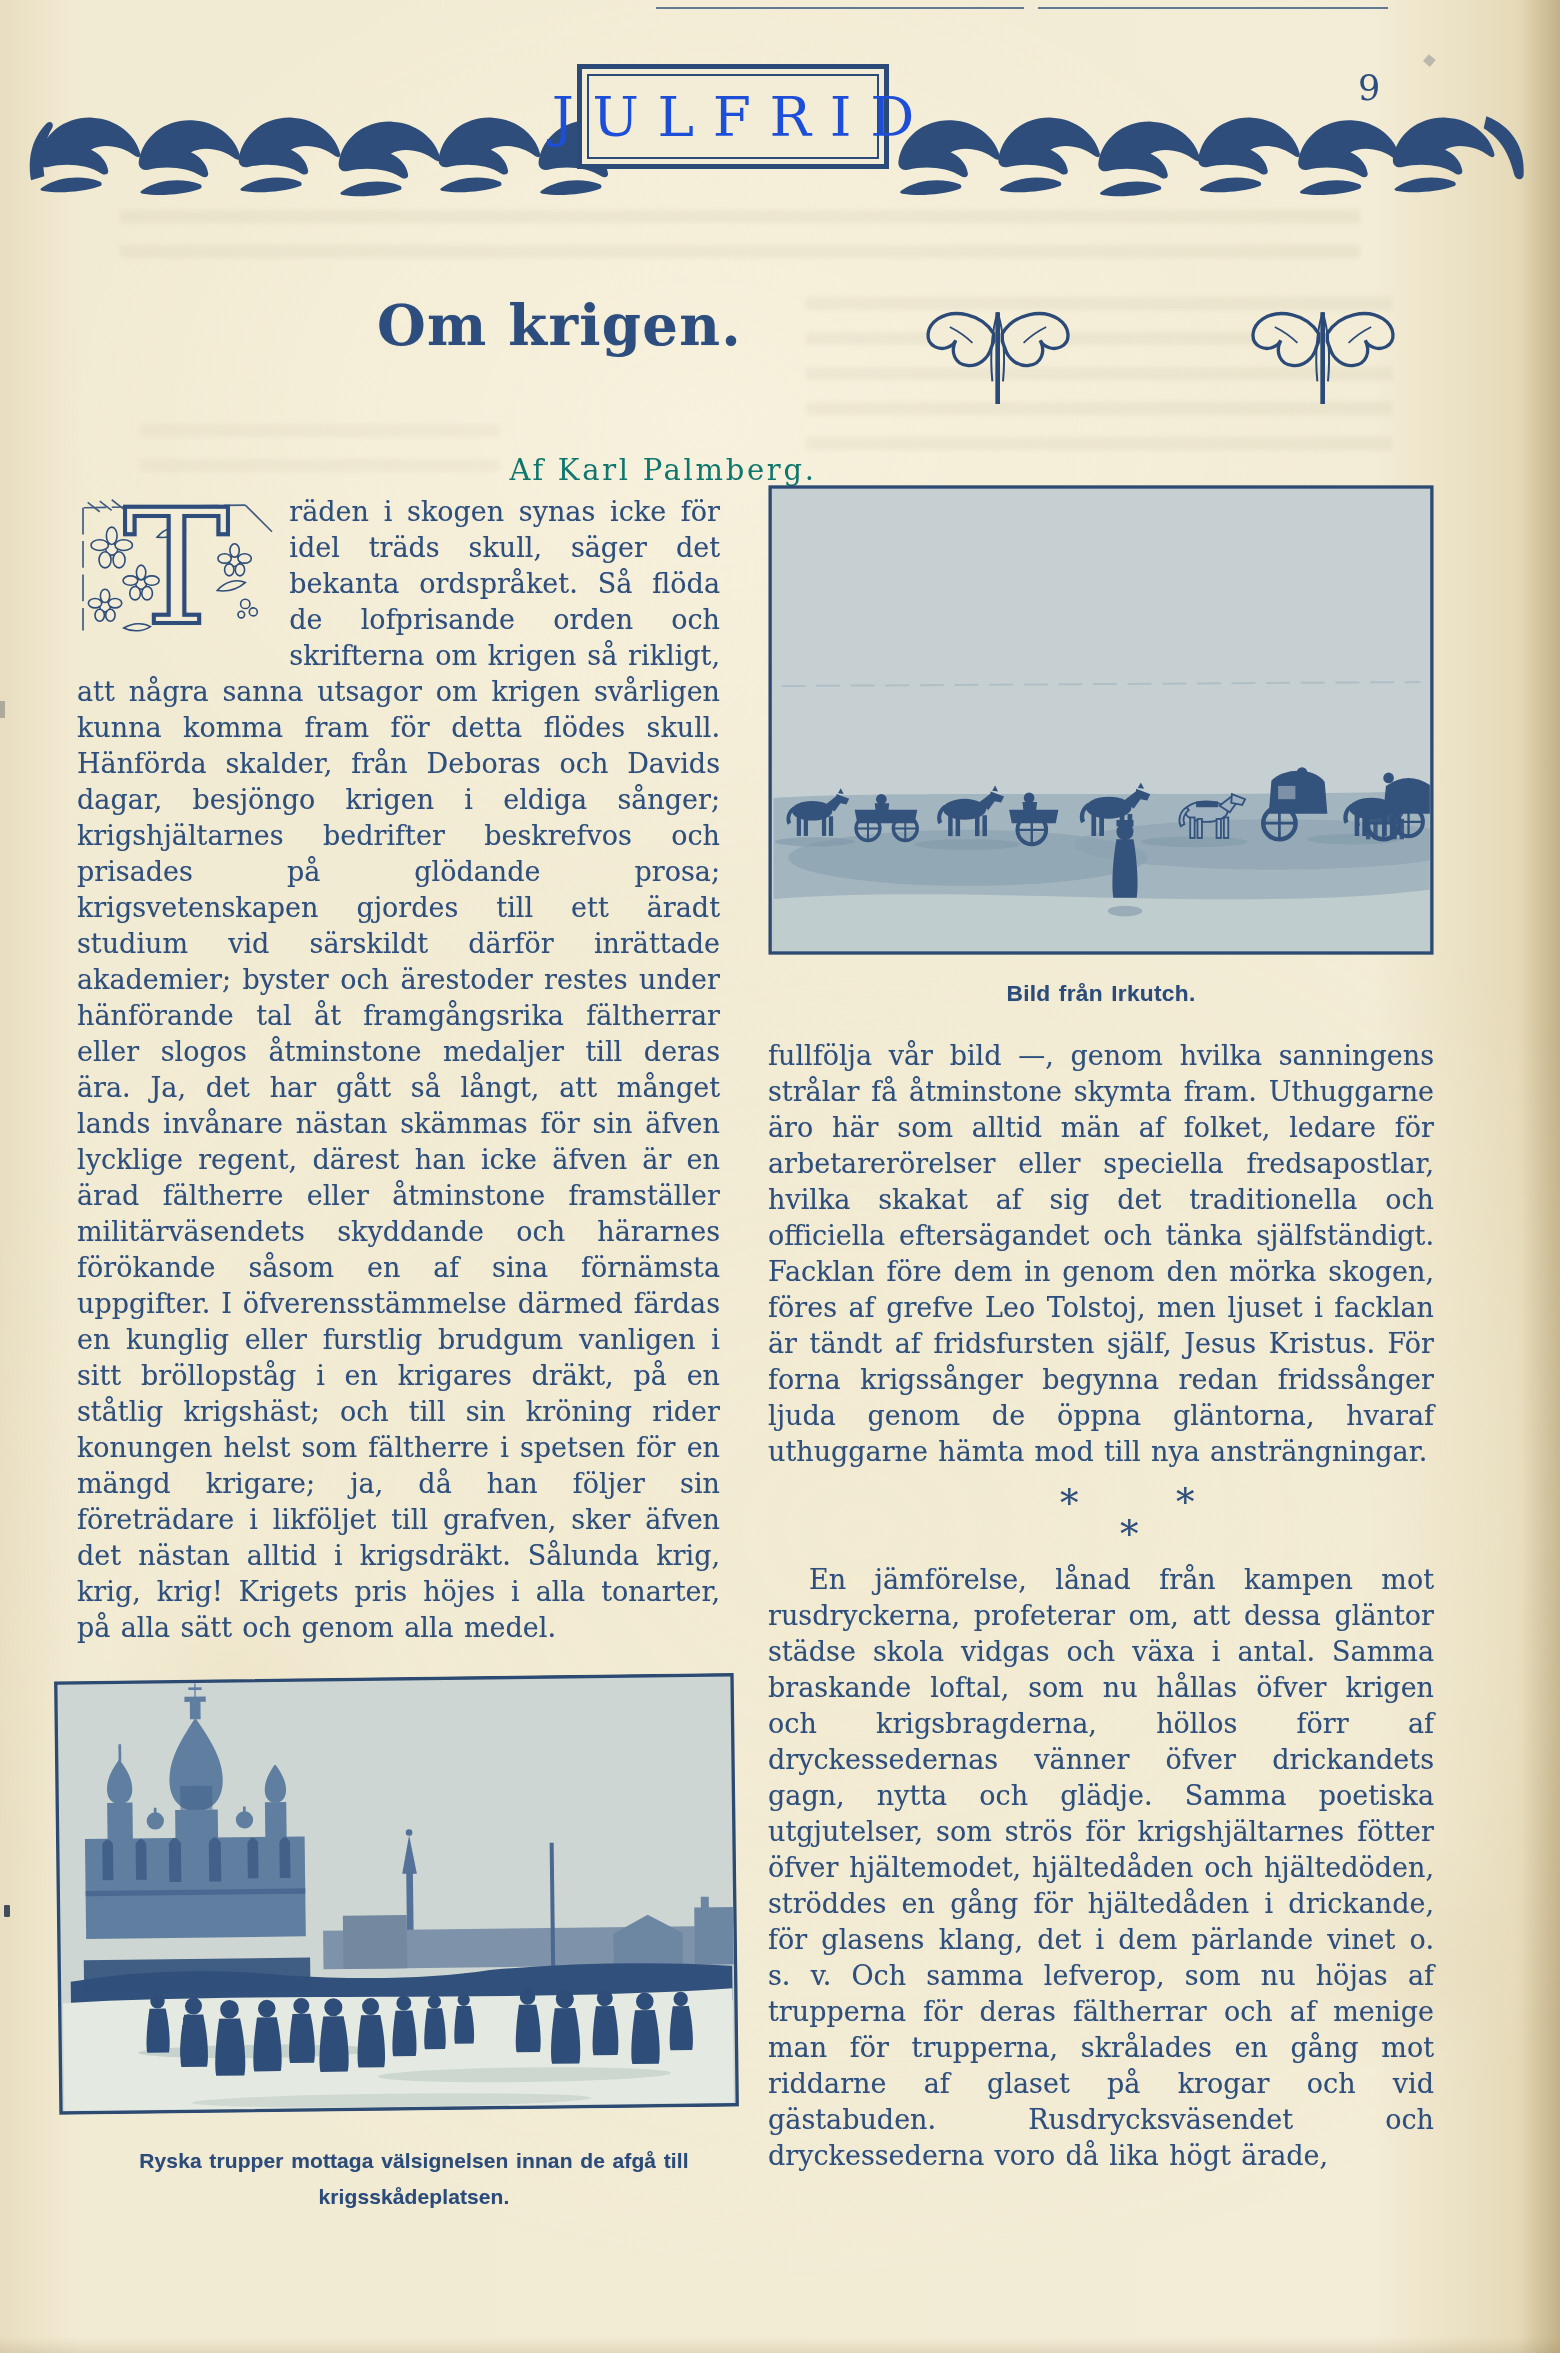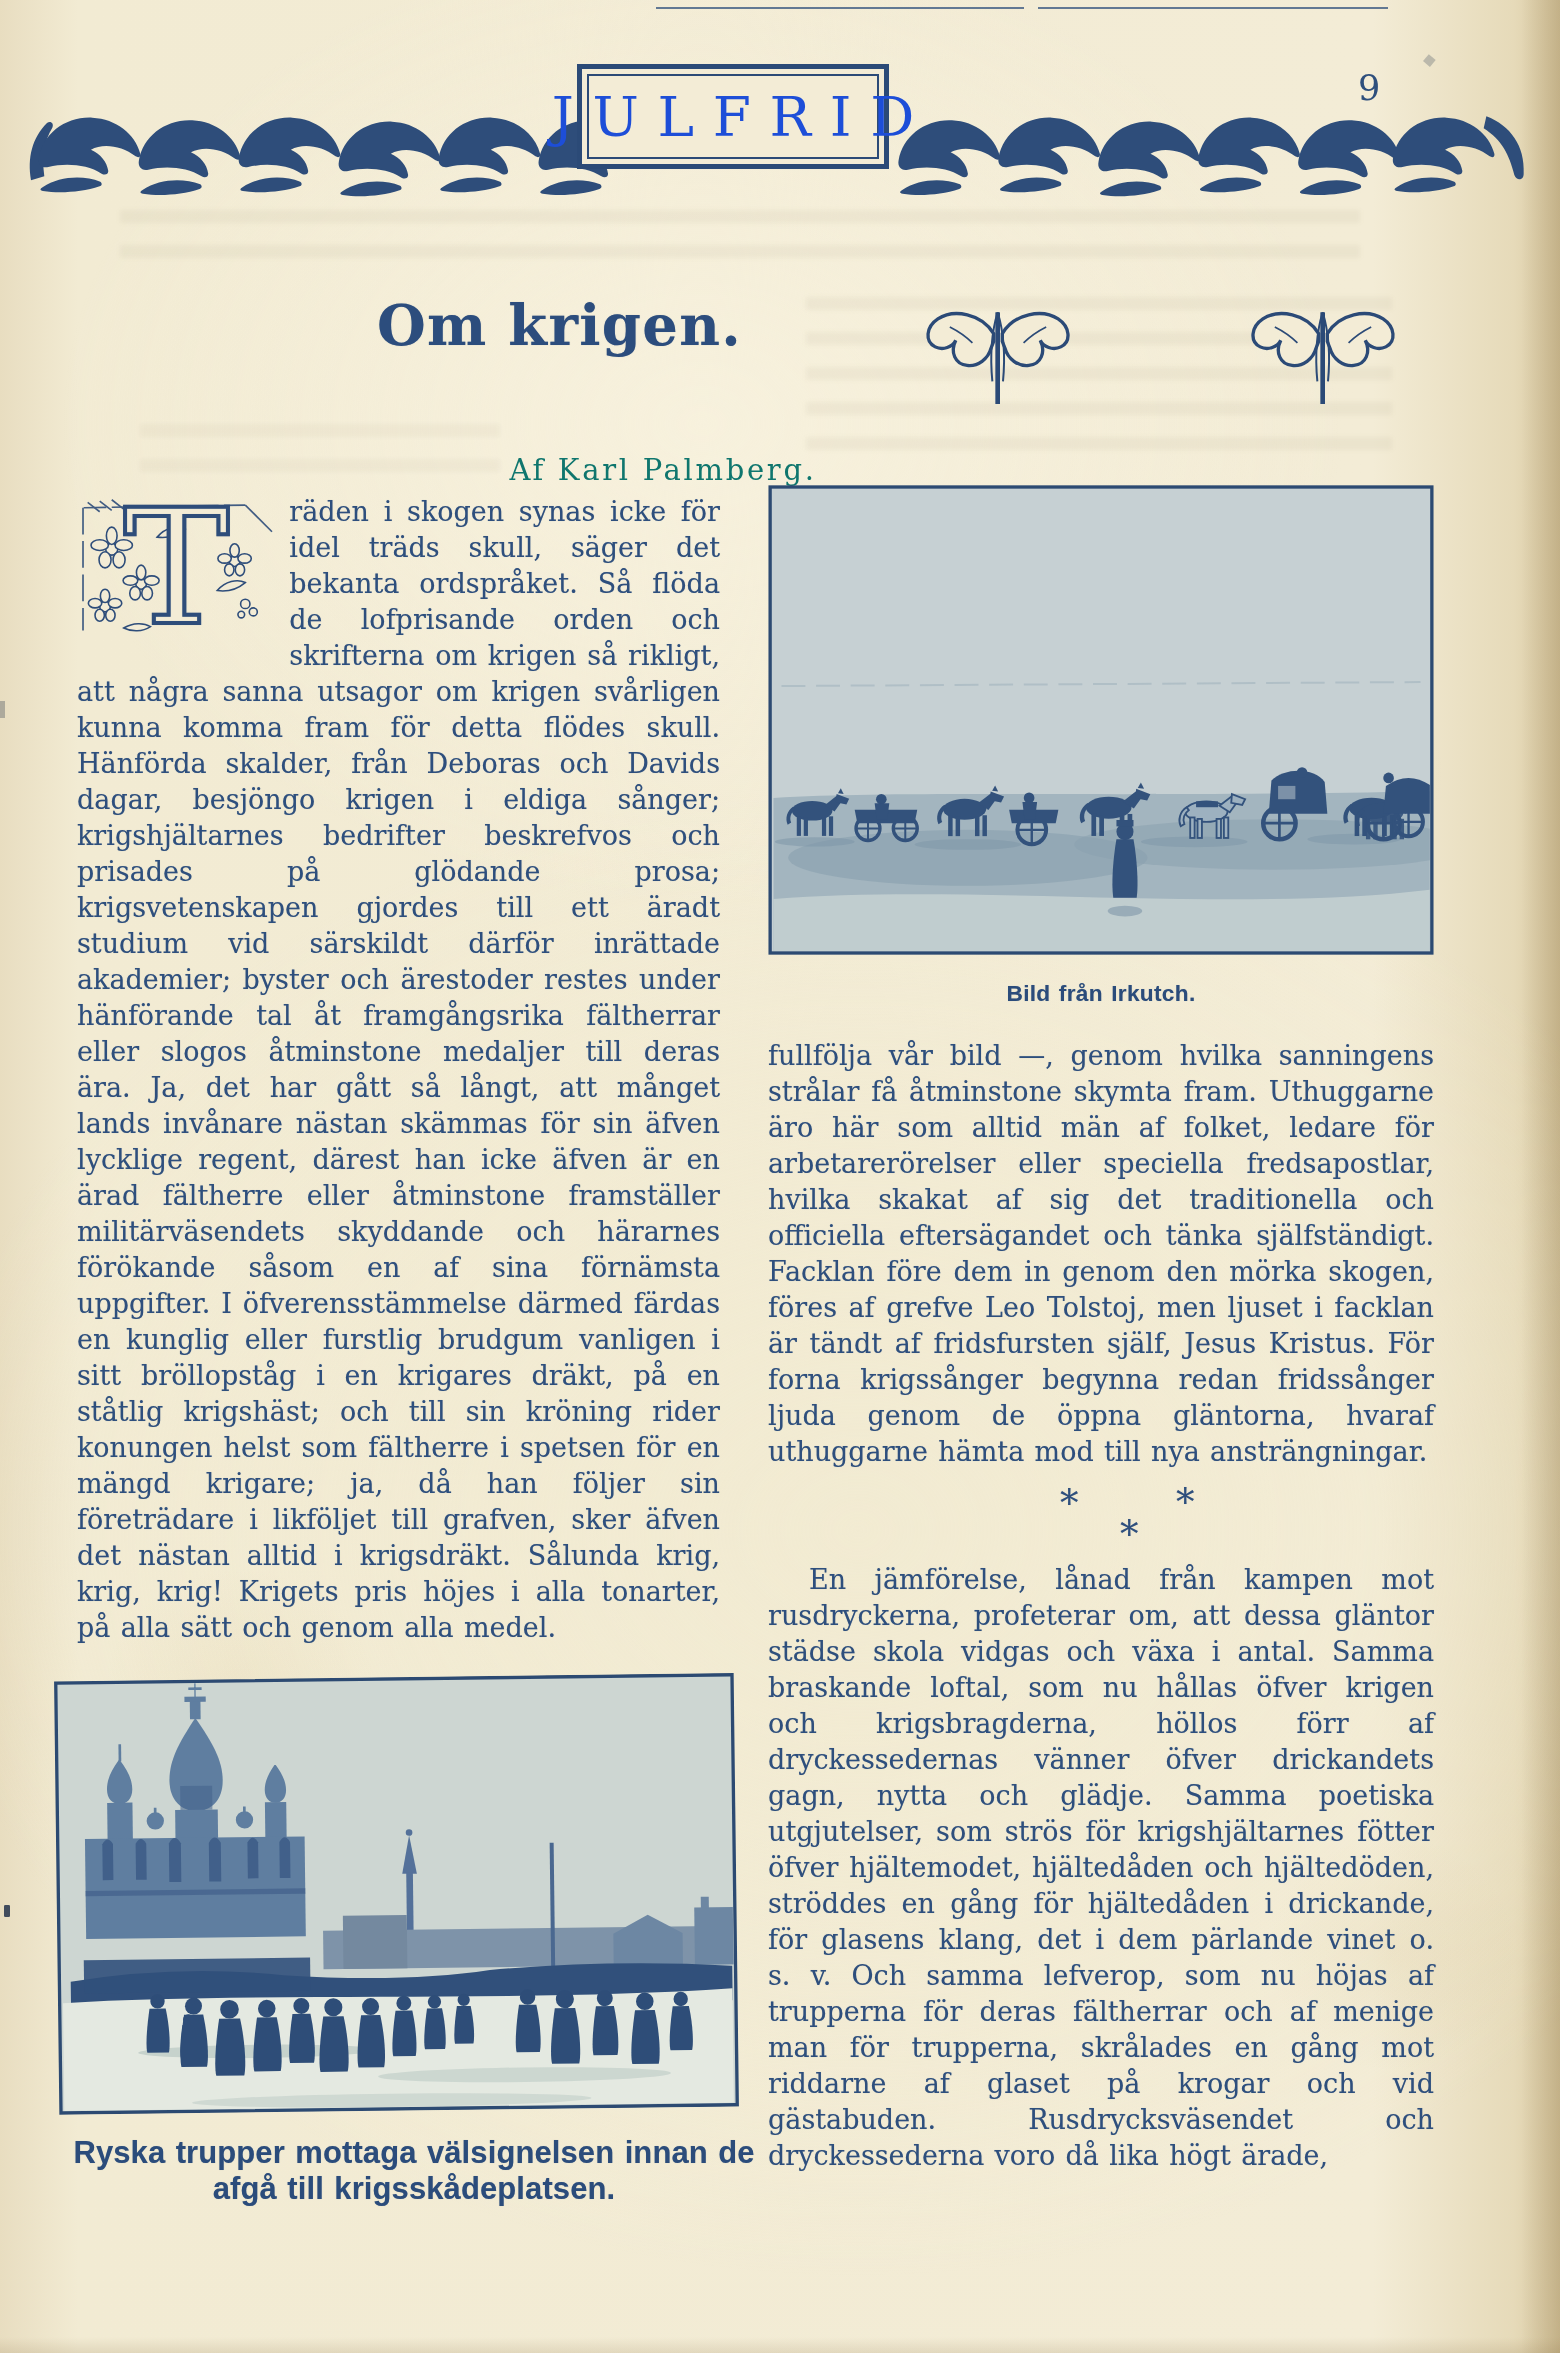--- a/index.html
+++ b/index.html
@@ -51,21 +51,21 @@
   .indent{text-indent:41px;}
   .dropcap-box{float:left;width:199px;height:143px;margin:2.7px 13.3px 1.3px 0;}
   
   .figure{display:block;}
   .fig-irkutsk{width:666px;height:470px;}
   .caption{
     font-family:"Liberation Sans","DejaVu Sans",sans-serif;font-weight:bold;
     color:#2b4c7b;text-align:center;
   }
   .cap1{font-size:22.7px;margin-top:20px;letter-spacing:0.3px;}
-  .cap2{font-size:31px;margin-top:24px;margin-left:-33px;width:740px;letter-spacing:0.1px;}
+  .cap2{font-size:21px;margin-top:32px;margin-left:-33px;width:740px;letter-spacing:0.1px;}
   .fig2-wrap{margin-top:31px;margin-left:-21.3px;transform:rotate(-0.7deg);}
   .fig-troops{width:681px;height:434px;display:block;}
   
   .sep{position:relative;height:72px;margin-top:20px;}
   .sep span{position:absolute;font-size:37px;color:#2e4f7d;}
   .sep .a1{left:292px;top:-4px;}
   .sep .a2{left:408px;top:-5.3px;}
   .sep .a3{left:352px;top:27px;}
   
   .ghost{position:absolute;pointer-events:none;

